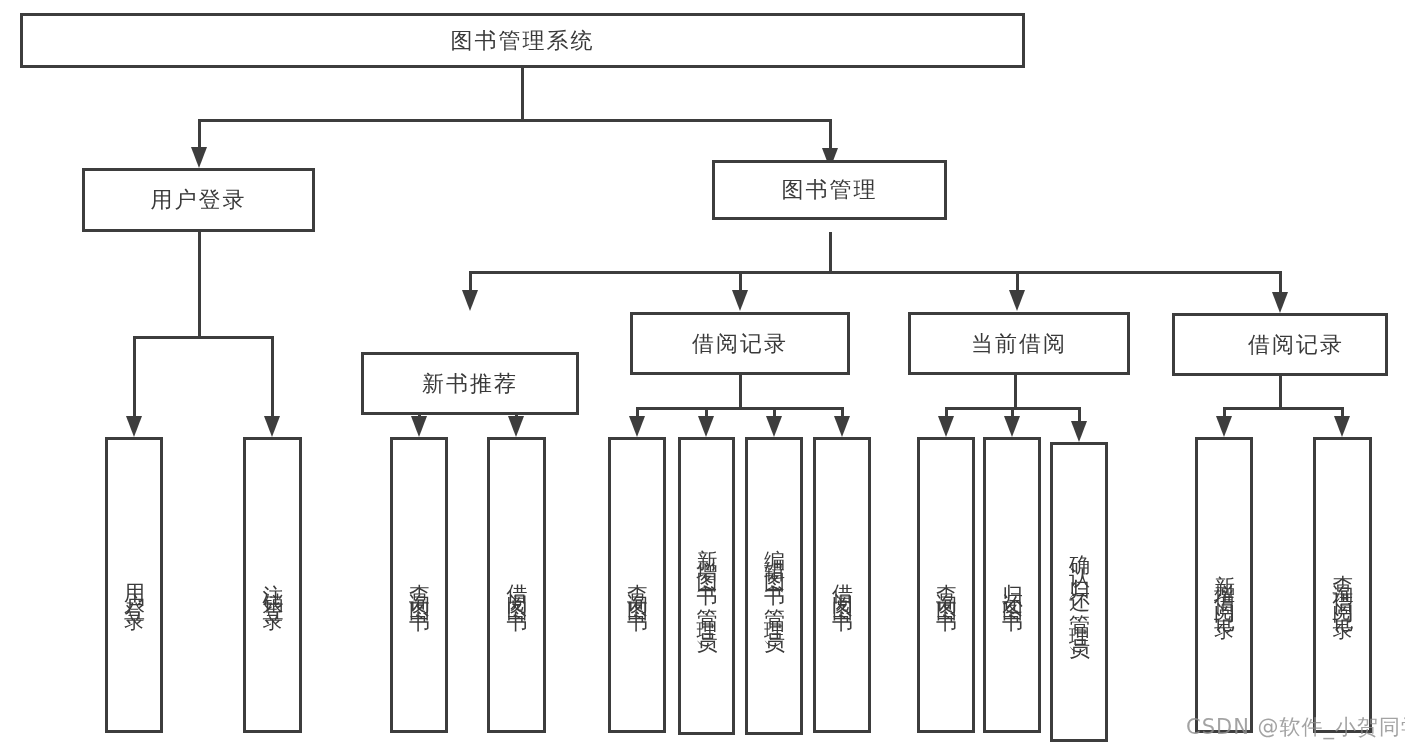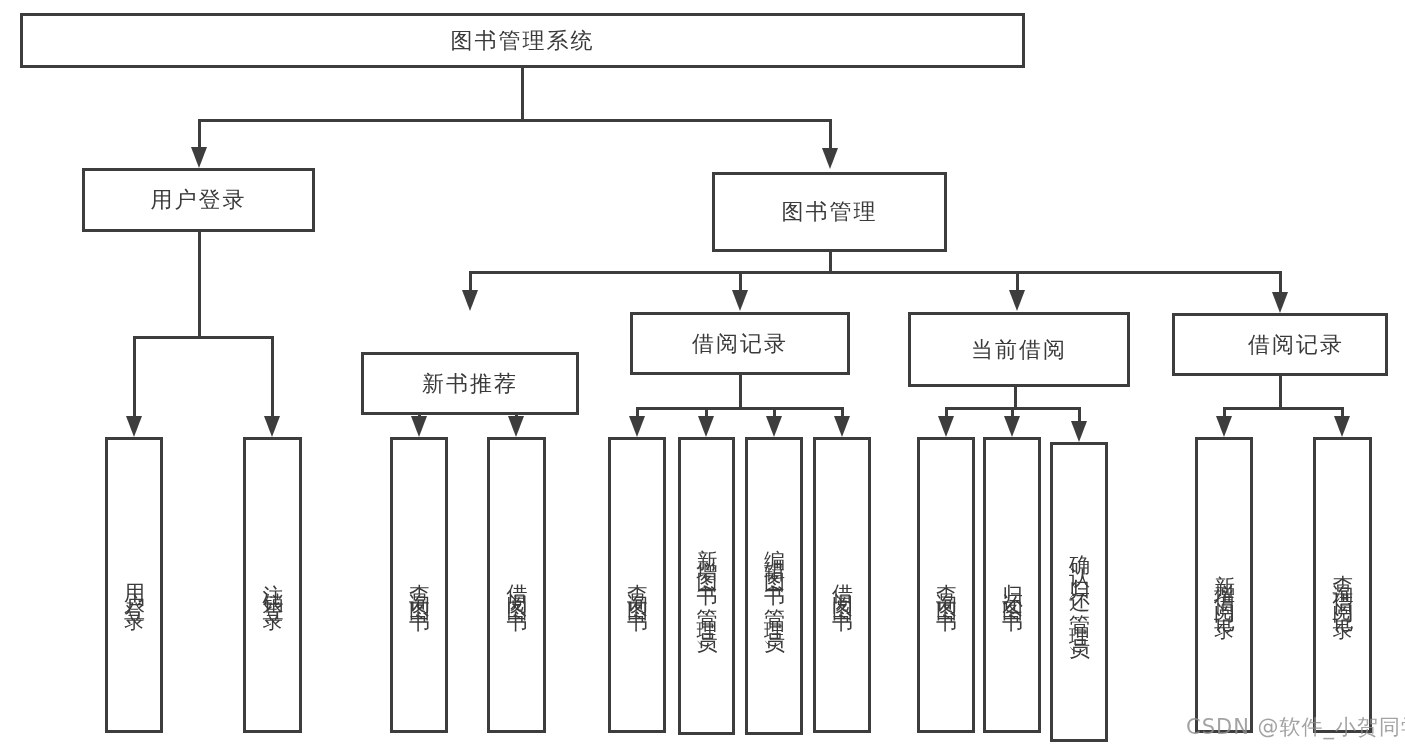--- a/index.html
+++ b/index.html
@@ -110,25 +110,25 @@
     <line class="ln" x1="1222.5" y1="408" x2="1343.5" y2="408"></line>
     <line class="ln" x1="1224" y1="408" x2="1224" y2="420"></line>
     <line class="ln" x1="1342" y1="408" x2="1342" y2="420"></line>
     <polygon class="ar" points="1216,416 1232,416 1224,437"></polygon>
     <polygon class="ar" points="1334,416 1350,416 1342,437"></polygon>
   </svg>
 
   <div class="node h" style="left:20px; top:13px; width:1005px; height:55px;">图书管理系统</div>
 
   <div class="node h" style="left:82px; top:168px; width:233px; height:64px;">用户登录</div>
-  <div class="node h" style="left:712px; top:172px; width:235px; height:80px;">图书管理</div>
+  <div class="node h" style="left:712px; top:160px; width:235px; height:60px;">图书管理</div>
 
   <div class="node h" style="left:361px; top:312px; width:218px; height:63px;margin-top:40px;">新书推荐</div>
   <div class="node h" style="left:630px; top:312px; width:220px; height:63px;">借阅记录</div>
-  <div class="node h" style="left:908px; top:312px; width:222px; height:75px;text-align:center;">当前借阅</div>
+  <div class="node h" style="left:908px; top:312px; width:222px; height:63px;text-align:center;">当前借阅</div>
   <div class="node h" style="left:1172px; top:313px; width:216px; height:63px;padding-left:32px;">借阅记录</div>
 
   <div class="node v" style="left:105px; top:437px; width:58px; height:296px;">用户登录</div>
   <div class="node v" style="left:243px; top:437px; width:59px; height:296px;">注销登录</div>
 
   <div class="node v" style="left:390px; top:437px; width:58px; height:296px;">查询图书</div>
   <div class="node v" style="left:487px; top:437px; width:59px; height:296px;">借阅图书</div>
 
   <div class="node v" style="left:608px; top:437px; width:58px; height:296px;">查询图书</div>
   <div class="node v vl" style="left:678px; top:437px; width:57px; height:298px;">新增图书（管理员）</div>

